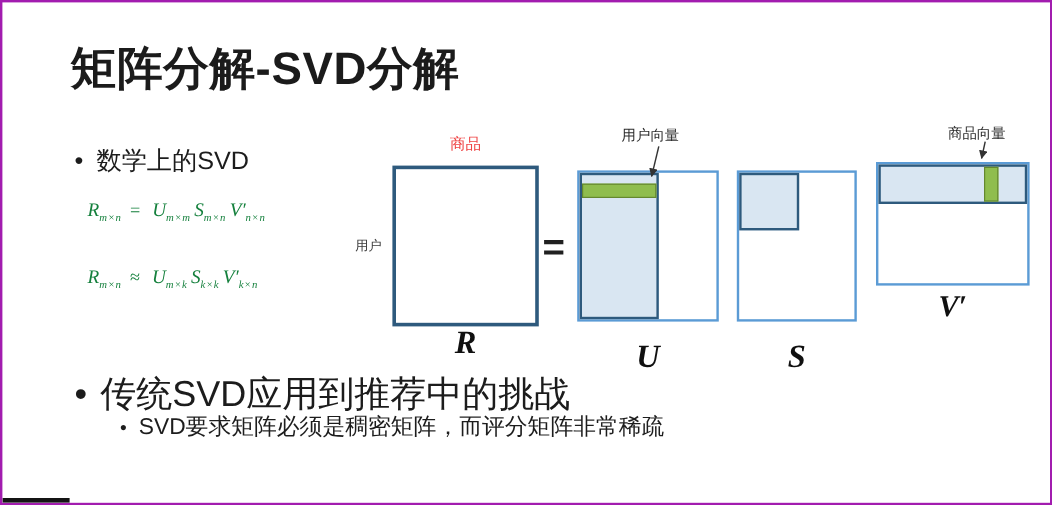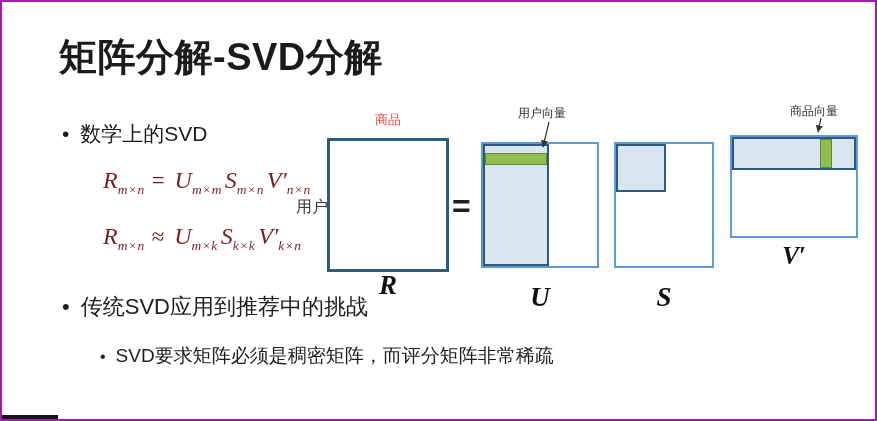--- a/index.html
+++ b/index.html
@@ -13,45 +13,45 @@
 
   .title {
     position:absolute; left:57px; top:30px;
     font-size:38px; font-weight:700; color:#1b1b1b; letter-spacing:0.5px;
     white-space:nowrap;
   }
 
   .bullet-line { position:absolute; white-space:nowrap; color:#1c1c1c;text-align:right; }
   .bullet-line .dot { display:inline-block; margin-right:11px; }
   #sec1 { left:60px; top:118px; font-size:21px; }
-  #sec2 { left:60px; top:290px; font-size:22px; }
+  #sec2 { left:60px; top:306px; font-size:30px; }
 
   .subitem { position:absolute; left:98px; font-size:19px; white-space:nowrap; color:#1d1d1d; }
   .subitem .dot { display:inline-block; margin-right:10px; font-size:16px; }
   #sub1 { top:341px; }
   #sub2 { top:373px; }
 
   .formula {
-    position:absolute; left:98px; white-space:nowrap;
+    position:absolute; left:68px; white-space:nowrap;
     font-family:"Liberation Serif", serif; font-style:italic;
-    font-size:24px; color:#7f1d1d;
+    font-size:16px; color:#15803d;
   }
   #f1 { top:165px; }
   #f2 { top:221px; }
   .formula .mvar { margin-left:3px; }
   .formula .msub { font-size:0.56em; font-style:italic; letter-spacing:0.5px; }
   .formula .mop { font-style:normal; padding:0 7px; font-size:0.95em; }
 
   
   .matrix { position:absolute; background:#ffffff; }
   #matrix-r { left:325px; top:136px; width:122px; height:134px;
               border:3px solid var(--matrix-border-dark,#2e5a7d); }
   #r-top-label  { position:absolute; left:325px; top:109px; width:122px;
                   text-align:center; font-size:13px; color:#ef4444; }
-  #r-left-label { position:absolute; left:294px; top:195px; font-size:16px; color:#3a3a3a; }
+  #r-left-label { position:absolute; left:294px; top:195px; font-size:11px; color:#3a3a3a; }
 
   .matrix-label {
     position:absolute; text-align:center;
     font-family:"Liberation Serif", serif; font-style:italic; font-weight:700;
     font-size:27px; color:#101010;
   }
   #r-label { left:325px; top:268px; width:122px; }
   #u-label { left:479px; top:280px; width:118px; }
   #s-label { left:612px; top:280px; width:100px; }
   #v-label { left:728px; top:240px; width:128px; font-size:25px; }

